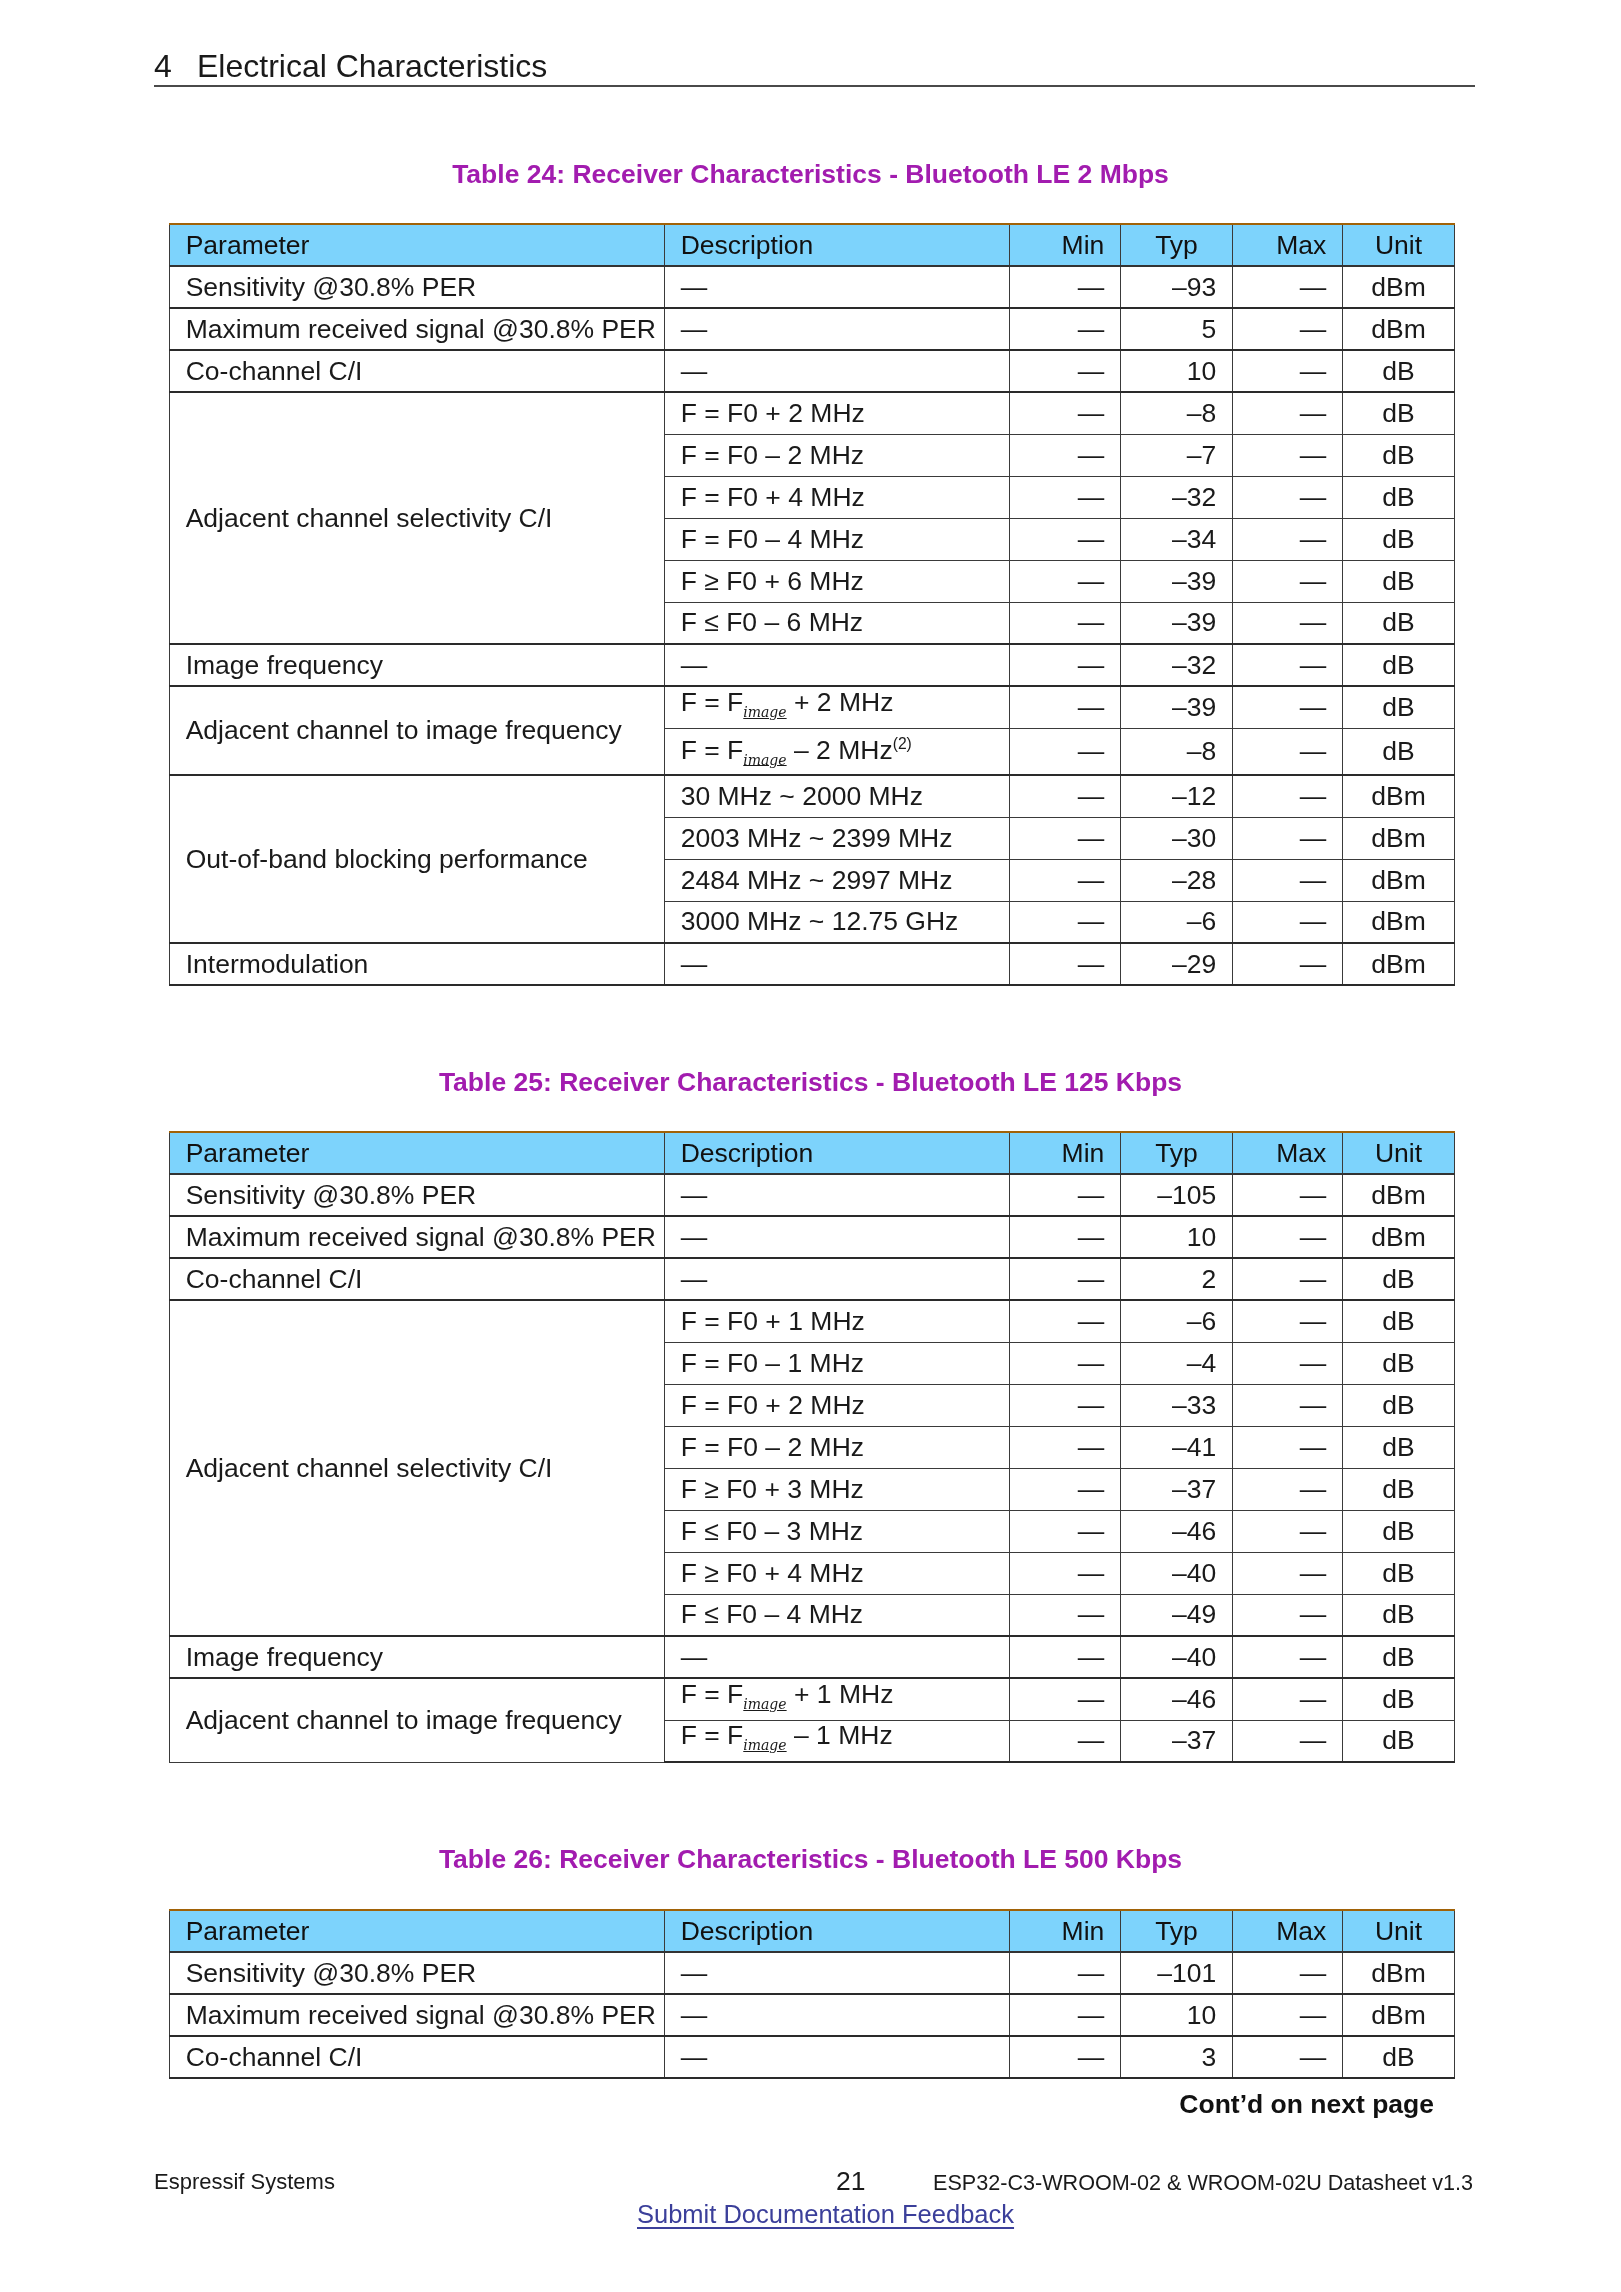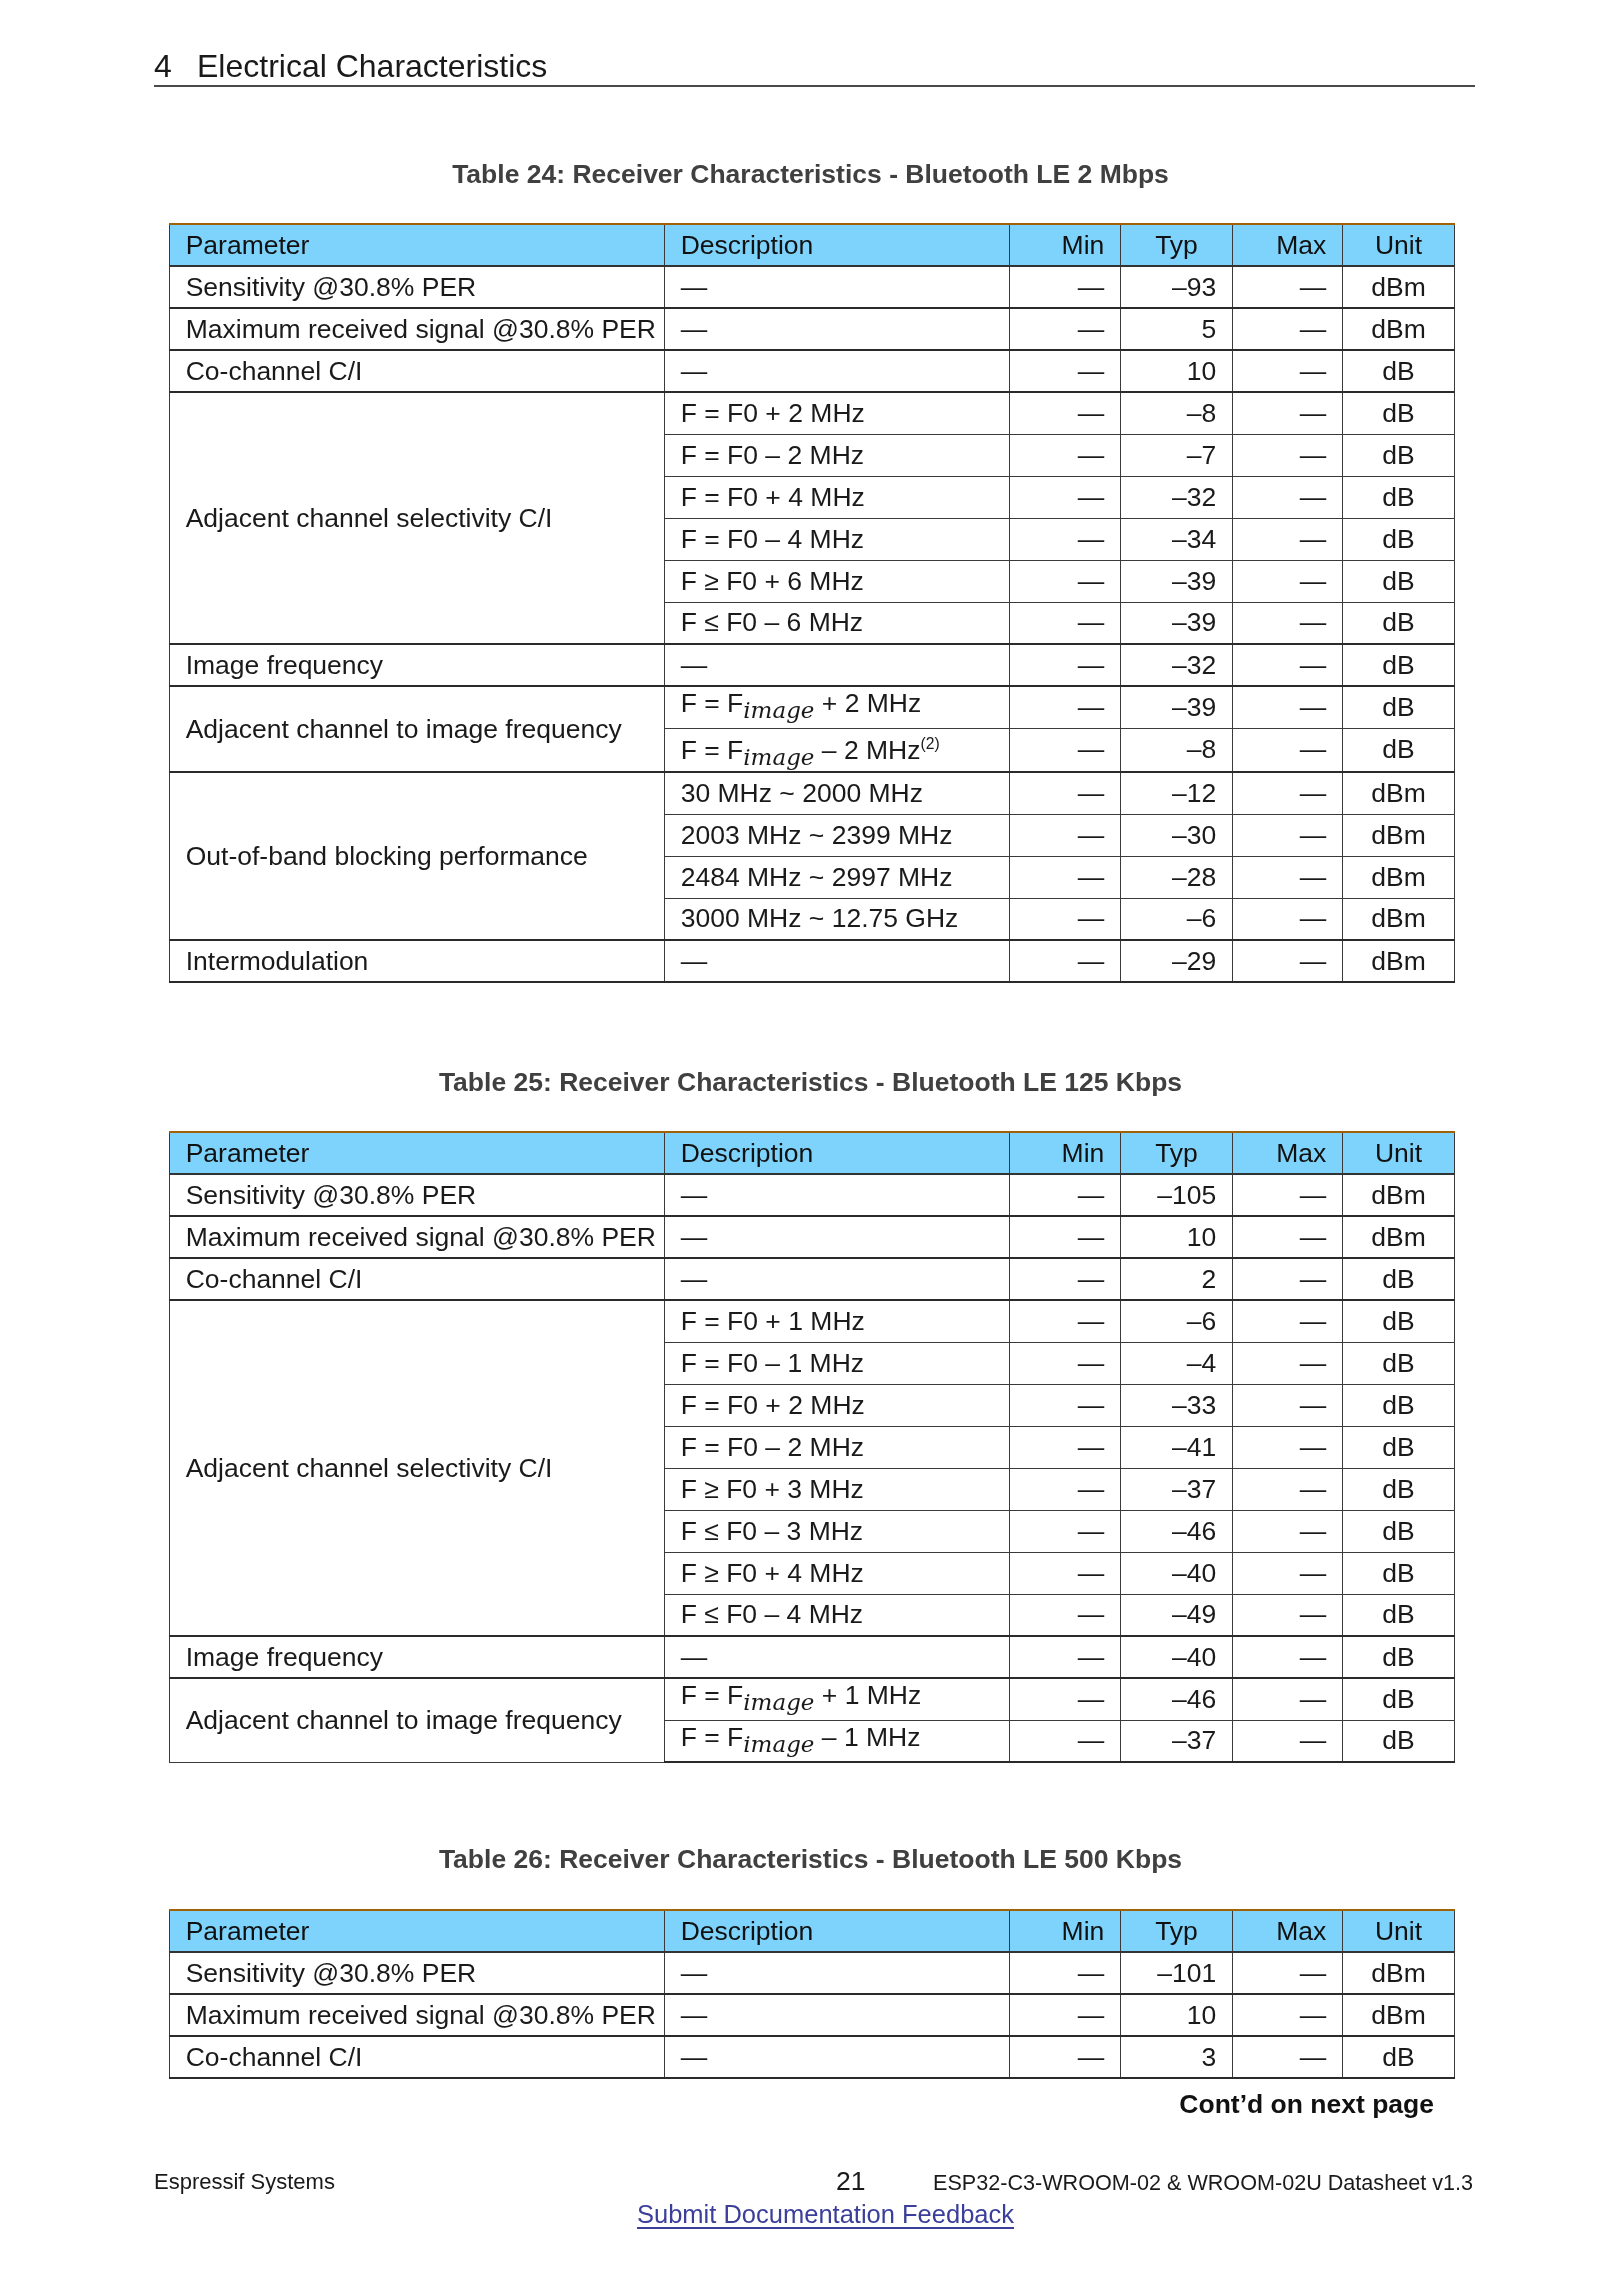--- a/index.html
+++ b/index.html
@@ -11,21 +11,21 @@
       position: absolute; left: 154px; top: 51px; width: 1321px;
       font-size: 32px; line-height: 31px;
     }
     .page-header .num { display: inline-block; width: 43px; }
     .header-rule {
       position: absolute; left: 154px; top: 85px; width: 1321px; height: 2px;
       background: #4a4a4a;
     }
     .caption {
       position: absolute; left: 169px; width: 1283px; text-align: center;
-      font-weight: bold; font-size: 26.5px; line-height: 31px; color: #404040;
+      font-weight: bold; font-size: 26.5px; line-height: 31px; color: #a21caf;
     }
     table.spec {
       position: absolute; left: 169px; width: 1284px;
       border-collapse: collapse; table-layout: fixed;
       font-size: 26.5px;
     }
     table.spec col.c-param { width: 495px; }
     table.spec col.c-desc { width: 345px; }
     table.spec col.c-min { width: 111px; }
     table.spec col.c-typ { width: 112px; }
@@ -37,21 +37,21 @@
     }
     table.spec th {
       background: #7dd3fc; font-weight: normal; text-align: left; color: #111;
       border-top: 2px solid #a16207; border-bottom: 2px solid #333;
     }
     table.spec th.num, table.spec td.num { text-align: right; }
     table.spec th.ctr, table.spec td.ctr { text-align: center; }
     table.spec td { font-weight: normal; color: #1a1a1a; }
     table.spec tr.group-start td { border-top: 2.5px solid #2a2a2a; }
     table.spec tr:last-child td { border-bottom: 2.5px solid #2a2a2a; }
-    .sub-italic { font-family: "DejaVu Serif", "Liberation Serif", serif; font-style: italic; font-size: 23px; vertical-align: -5.9px; }
+    .sub-italic { font-family: "DejaVu Serif", "Liberation Serif", serif; font-style: italic; font-size: 14px; vertical-align: -5.9px; text-decoration: underline; }
     .sup { font-size: 15.7px; vertical-align: 9.8px; }
     .contd {
       position: absolute; right: 187px; top: 2089px;
       font-weight: bold; font-size: 26.5px; line-height: 31px; color: #111;
     }
     .footer-left { position: absolute; left: 154px; top: 2166px; font-size: 22px; line-height: 31px; }
     .footer-page { position: absolute; left: 836px; top: 2166px; font-size: 26.5px; line-height: 31px; }
     .footer-right { position: absolute; right: 148px; top: 2168px; font-size: 21.6px; line-height: 29px; margin-left: 42px; }
     .footer-link {
       position: absolute; left: 637px; top: 2199px; font-size: 25.5px; line-height: 31px;

